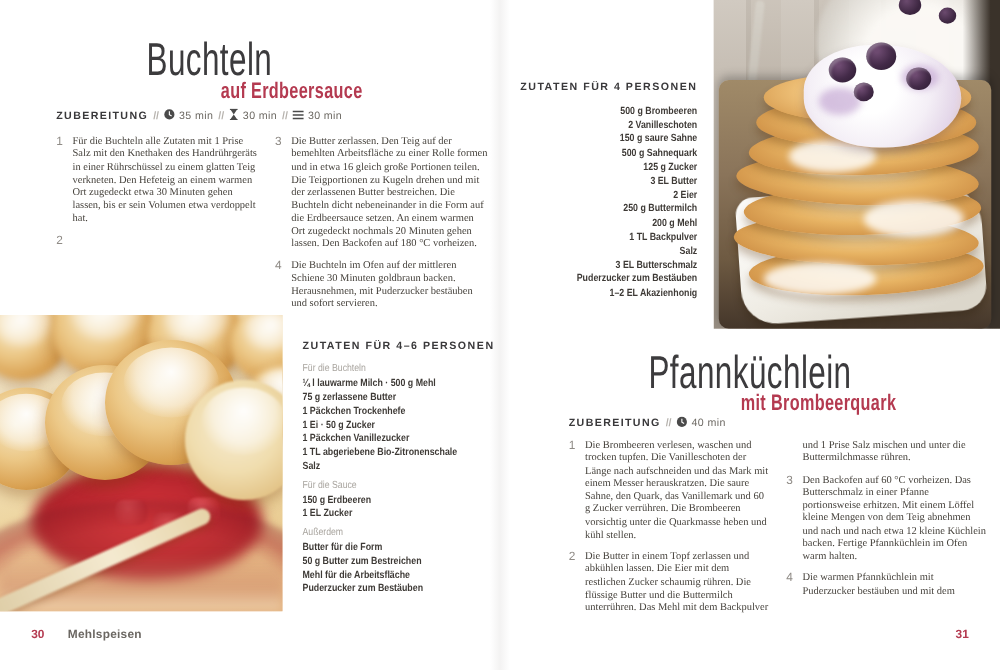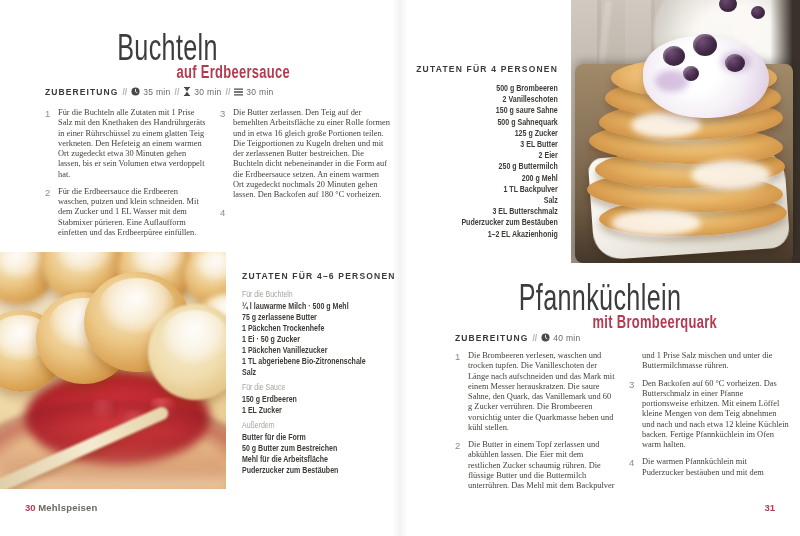--- a/index.html
+++ b/index.html
@@ -29,21 +29,21 @@
                white-space:nowrap;}
   .ing-group-label{font-size:8.2px;color:#a8a49e;margin:5px 0 2px 0;white-space:nowrap;
                transform:scaleX(.85);transform-origin:left top;}
   .ing-item{font-size:8.3px;font-weight:700;color:#3e3a36;line-height:11px;white-space:nowrap;
                transform:scaleX(.85);transform-origin:left top;}
   .ing-right .ing-item,.ing-right .ing-heading{transform-origin:right top;}
   .ing-right{text-align:right;}
   .ing-right .ing-item{transform:scaleX(.85);line-height:11.2px;}
   .footer{position:absolute;top:502px;font-size:9.5px;}
   .page-num{color:#b43a50;font-weight:700;margin-top:48px;}
-  .chapter{color:#6b6762;font-weight:700;letter-spacing:.2px;}
+  .chapter{color:#6b6762;font-weight:700;margin-left:16px;letter-spacing:.2px;}
 
   
   .photo{position:absolute;overflow:hidden;}
   .photo *{position:absolute;}
   
   .photo-left{left:0;top:252px;width:226px;height:237px;
      background:linear-gradient(165deg,#f7eed8 0%,#f2e2ba 35%,#edd49e 60%,#e5c285 100%);}
   .bun{border-radius:50%;
      background:radial-gradient(circle at 40% 36%,#f6e8c6 0%,#ecc887 38%,#d9a152 68%,#b97c2e 90%,#a5671f 100%);
      box-shadow:0 6px 10px rgba(120,60,10,.30);}
@@ -108,25 +108,25 @@
           <circle cx="5" cy="5" r="4.5" fill="#4a4a4a"></circle>
           <path d="M5 2.2v3l2 1.3" stroke="#fff" stroke-width="1" fill="none"></path>
         </svg></span><span class="prep-time">35 min</span><span class="prep-sep">//</span><span class="prep-icon"><svg width="8" height="9" viewBox="0 0 8 10">
           <path d="M.6.4h6.8M.6 9.6h6.8" stroke="#4a4a4a" stroke-width="1.2"></path>
           <path d="M1.2.8h5.6L4 5 6.8 9.2H1.2L4 5z" fill="#4a4a4a"></path>
         </svg></span><span class="prep-time">30 min</span><span class="prep-sep">//</span><span class="prep-icon"><svg width="9" height="8" viewBox="0 0 9 8">
           <path d="M0 1.2h9M0 4h9M0 6.8h9" stroke="#4a4a4a" stroke-width="1.3"></path>
         </svg></span><span class="prep-time">30 min</span></div>
   <div class="steps" id="steps-left-col1" style="left:45px;top:108px;width:163px;">
       <p class="step"><span class="num">1</span><span class="step-text">Für die Buchteln alle Zutaten mit 1 Prise Salz mit den Knethaken des Handrührgeräts in einer Rührschüssel zu einem glatten Teig verkneten. Den Hefeteig an einem warmen Ort zugedeckt etwa 30 Minuten gehen lassen, bis er sein Volumen etwa verdoppelt hat.</span></p>
-      <p class="step"><span class="num">2</span><span class="step-text">Für die Erdbeersauce die Erdbeeren waschen, putzen und klein schneiden. Mit dem Zucker und 1 EL Wasser mit dem Stabmixer pürieren. Eine Auflaufform einfetten und das Erdbeerpüree einfüllen.</span></p>
+      <p class="step"><span class="num">2</span></p>
     </div>
   <div class="steps" id="steps-left-col2" style="left:220px;top:108px;width:172px;">
       <p class="step"><span class="num">3</span><span class="step-text">Die Butter zerlassen. Den Teig auf der bemehlten Arbeitsfläche zu einer Rolle formen und in etwa 16 gleich große Portionen teilen. Die Teigportionen zu Kugeln drehen und mit der zerlassenen Butter bestreichen. Die Buchteln dicht nebeneinander in die Form auf die Erdbeersauce setzen. An einem warmen Ort zugedeckt nochmals 20 Minuten gehen lassen. Den Backofen auf 180 °C vorheizen.</span></p>
-      <p class="step"><span class="num">4</span></p>
+      <p class="step"><span class="num">4</span><span class="step-text">Die Buchteln im Ofen auf der mittleren Schiene 30 Minuten goldbraun backen. Herausnehmen, mit Puderzucker bestäuben und sofort servieren.</span></p>
     </div>
 
   <div class="photo photo-left" title="Buchteln mit Puderzucker auf Erdbeersauce in einer Form, mit Löffel">
     <div class="bun soft" style="left:-18px;top:-14px;width:72px;height:66px;"></div>
     <div class="bun soft" style="left:42px;top:-24px;width:84px;height:74px;"></div>
     <div class="bun soft" style="left:118px;top:-18px;width:78px;height:70px;"></div>
     <div class="bun soft" style="left:184px;top:-8px;width:66px;height:62px;"></div>
     <div class="bun soft" style="left:196px;top:40px;width:62px;height:58px;"></div>
     <div class="sauce"></div>
     <div class="berry-chunk" style="left:92px;top:148px;"></div>

